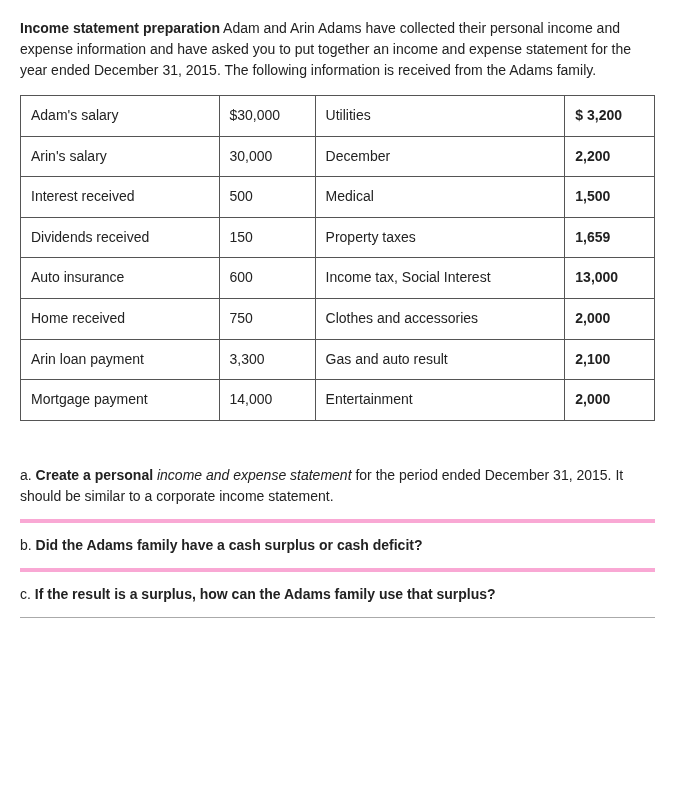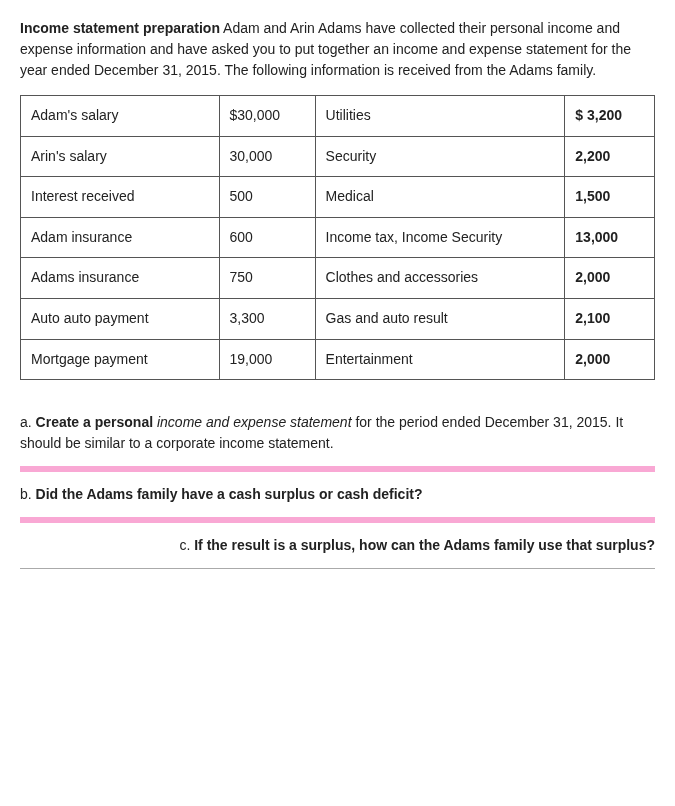--- a/index.html
+++ b/index.html
@@ -14,41 +14,40 @@
     .intro {
       margin-bottom: 14px;
       line-height: 1.5;
     }
     .intro strong {
       font-weight: bold;
     }
     table {
       border-collapse: collapse;
       width: 100%;
-      margin-bottom: 20px;
+      margin-bottom: 32px;
     }
     td {
       border: 1px solid #555;
       padding: 10px 10px;
       vertical-align: middle;
       line-height: 1.4;
     }
     .col-label { width: 155px; }
     .col-value { width: 75px; }
     .col-label2 { width: 195px; }
     .col-value2 { width: 70px; font-weight: bold; }
     .questions { margin-top: 4px; }
     .question {
       padding: 12px 0 12px 0;
-      border-bottom: 6px solid #f9a8d4;
+      border-bottom: 4px solid #f9a8d4;
       line-height: 1.5;
     }
     .question:last-child {
       border-bottom: 1px solid #aaa;
-      text-align: right;
     }
     .question:first-child {
       border-top: none;
     }
   </style>
 </head>
 <body>
 
 <div class="intro">
   <strong>Income statement preparation</strong><span> Adam and Arin Adams have collected their personal income and expense information and have asked you to put together an income and expense statement for the year ended December 31, 2015. The following information is received from the Adams family.</span>
@@ -58,50 +57,56 @@
   <tbody id="table-body">
   <tr>
       <td class="col-label">Adam's salary</td>
       <td class="col-value">$30,000</td>
       <td class="col-label2">Utilities</td>
       <td class="col-value2">$ 3,200</td>
     </tr>
       <tr>
       <td class="col-label">Arin's salary</td>
       <td class="col-value">30,000</td>
-      <td class="col-label2">Security</td>
+      <td class="col-label2">December</td>
       <td class="col-value2">2,200</td>
     </tr>
       <tr>
       <td class="col-label">Interest received</td>
       <td class="col-value">500</td>
       <td class="col-label2">Medical</td>
       <td class="col-value2">1,500</td>
     </tr>
       <tr>
-      <td class="col-label">Adam insurance</td>
+      <td class="col-label">Dividends received</td>
+      <td class="col-value">150</td>
+      <td class="col-label2">Property taxes</td>
+      <td class="col-value2">1,659</td>
+    </tr>
+      <tr>
+      <td class="col-label">Auto insurance</td>
       <td class="col-value">600</td>
-      <td class="col-label2">Income tax, Income Security</td>
+      <td class="col-label2">Income tax, Social Interest</td>
       <td class="col-value2">13,000</td>
     </tr>
       <tr>
-      <td class="col-label">Adams insurance</td>
+      <td class="col-label">Home received</td>
       <td class="col-value">750</td>
       <td class="col-label2">Clothes and accessories</td>
       <td class="col-value2">2,000</td>
     </tr>
       <tr>
-      <td class="col-label">Auto auto payment</td>
+      <td class="col-label">Arin loan payment</td>
       <td class="col-value">3,300</td>
       <td class="col-label2">Gas and auto result</td>
       <td class="col-value2">2,100</td>
     </tr>
       <tr>
       <td class="col-label">Mortgage payment</td>
-      <td class="col-value">19,000</td>
+      <td class="col-value">14,000</td>
       <td class="col-label2">Entertainment</td>
       <td class="col-value2">2,000</td>
     </tr>
     </tbody>
 </table>
 
 <div class="questions">
   <div class="question">
     <span>a. </span>
     <span><strong>Create a personal </strong><em>income and expense statement</em> for the period ended December 31, 2015. It should be similar to a corporate income statement.</span>

